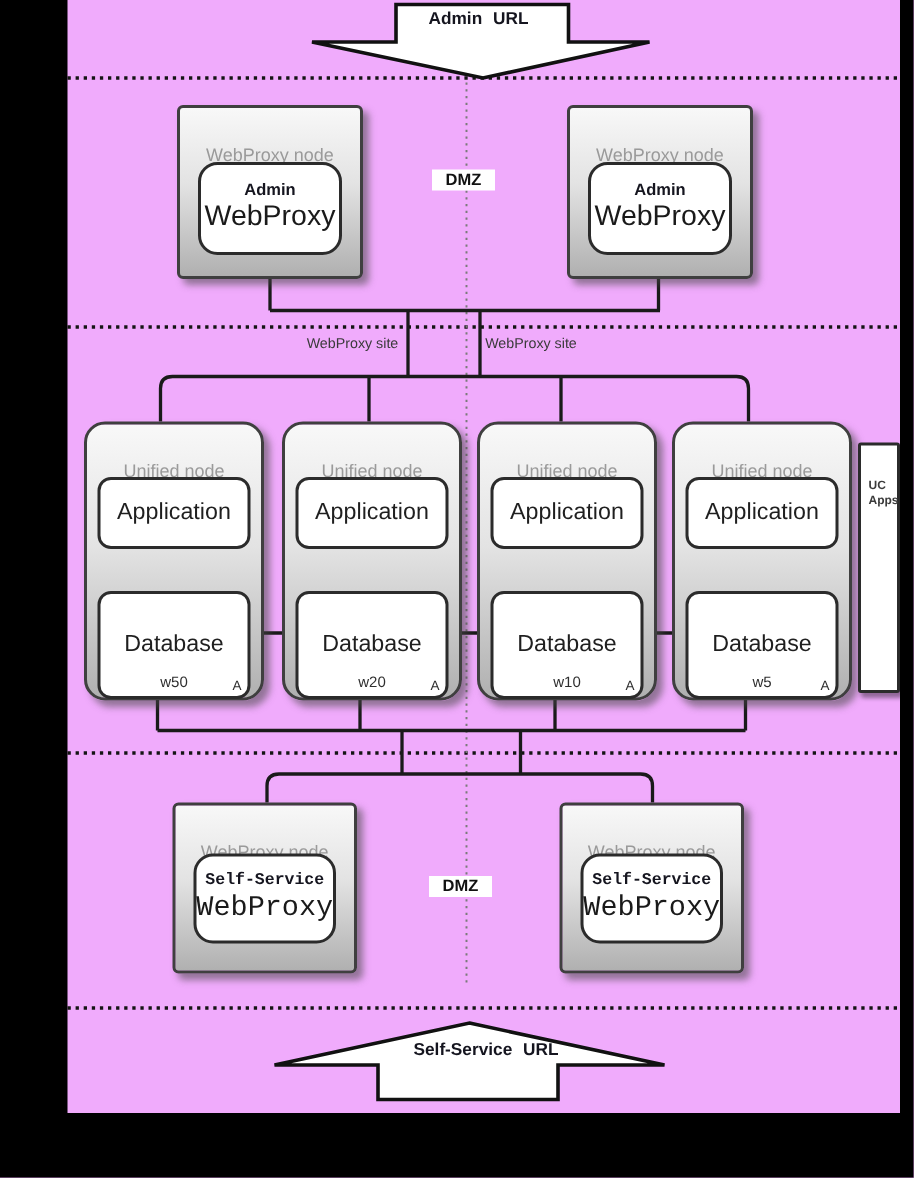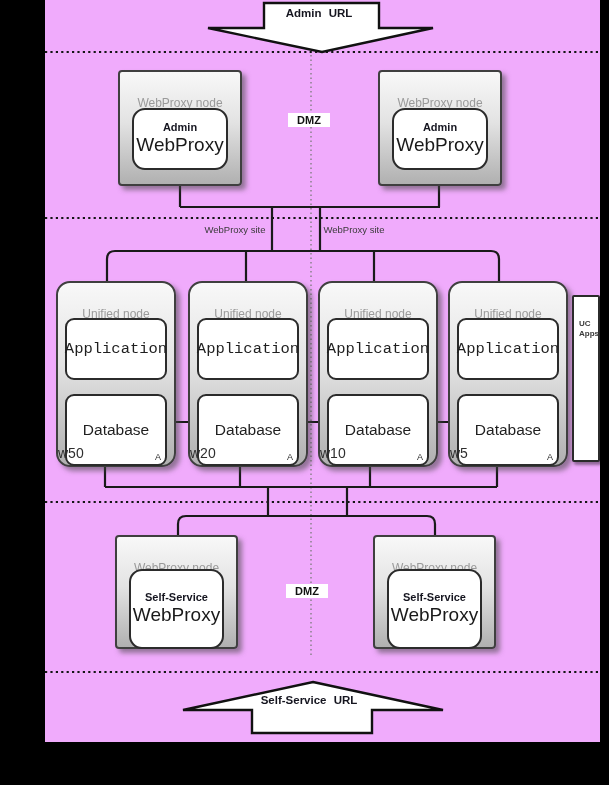--- a/index.html
+++ b/index.html
@@ -31,50 +31,50 @@
   }
   .role-label    { font-size:11px; font-weight:bold; color:#15151f; line-height:1.25; }
   .service-label { font-size:19px; color:#1a1a1a; line-height:1.2; }
 
   
   .wp-admin { width:124px; height:116px; top:70px; }
   #wp-admin-left  { left:118px; }  #wp-admin-right { left:378px; }
   .wp-admin .inner-box { left:12px; right:12px; top:36px; height:62px; }
   .wp-ss { width:123px; height:114px; top:535px; }
   #wp-ss-left  { left:115px; }  #wp-ss-right { left:373px; }
-  .wp-ss .inner-box { left:12px; right:12px; top:32px; height:80px; }
+  .wp-ss .inner-box { left:12px; right:12px; top:32px; height:60px;font-family:Liberation Mono, monospace; }
 
   
   .unified { width:120px; height:186px; top:281px; border-radius:14px; }
   #unified-0 { left:56px; } #unified-1 { left:188px; } #unified-2 { left:318px; } #unified-3 { left:448px; }
-  .unified .app-box { left:7px; right:7px; top:35px;  height:62px; border-radius:9px;font-family:Liberation Mono, monospace; }
+  .unified .app-box { left:7px; right:7px; top:35px;  height:48px; border-radius:9px; }
   .unified .db-box  { left:7px; right:7px; top:111px; height:72px; border-radius:9px; }
   .unified .inner-box span { font-size:15.5px; color:#1f1f1f; }
-  .weight-label { position:absolute; bottom:4px; left:0; right:0; text-align:left; font-size:14px; color:#2e2e2e; }
+  .weight-label { position:absolute; bottom:4px; left:0; right:0; text-align:center; font-size:10px; color:#2e2e2e; }
   .marker-label { position:absolute; bottom:3px; right:13px; font-size:9px; color:#2e2e2e; }
 
   
   #uc-apps {
     position:absolute; z-index:2; left:572px; top:295px; width:28px; height:167px;
     background:#fff; border:2px solid #2b2b2b; border-radius:2px;
     box-shadow:2px 3px 3px rgba(0,0,0,.4);
     font-size:8px; font-weight:bold; color:#3b3b3b; line-height:1.3; padding:22px 0 0 5px;
   }
 
   
   .float-label { position:absolute; z-index:3; white-space:nowrap; }
   .dmz-label { font-size:11px; font-weight:bold; color:#111; background:#fff; text-align:center; padding:1px 0; }
   #dmz-top    { left:288px; top:113px; width:42px; }
   #dmz-bottom { left:286px; top:584px; width:42px; }
   .site-label { font-size:9.5px; color:#3a3a3a; text-align:center; }
   #primary-site   { left:195px; top:224px; width:80px; }
   #secondary-site { left:314px; top:224px; width:80px; }
   .url-label { font-size:11.5px; font-weight:bold; color:#15151f; text-align:center; word-spacing:4px; }
   #admin-url-label { left:254px; top:7px;   width:130px; }
-  #ss-url-label    { left:244px; top:694px; width:130px; }
+  #ss-url-label    { left:259px; top:694px; width:130px; }
 </style>
 </head>
 <body>
 
 <div id="stage">
 
   <div id="frame-left" class="frame"></div>
   <div id="frame-right" class="frame"></div>
   <div id="frame-bottom" class="frame"></div>
 

